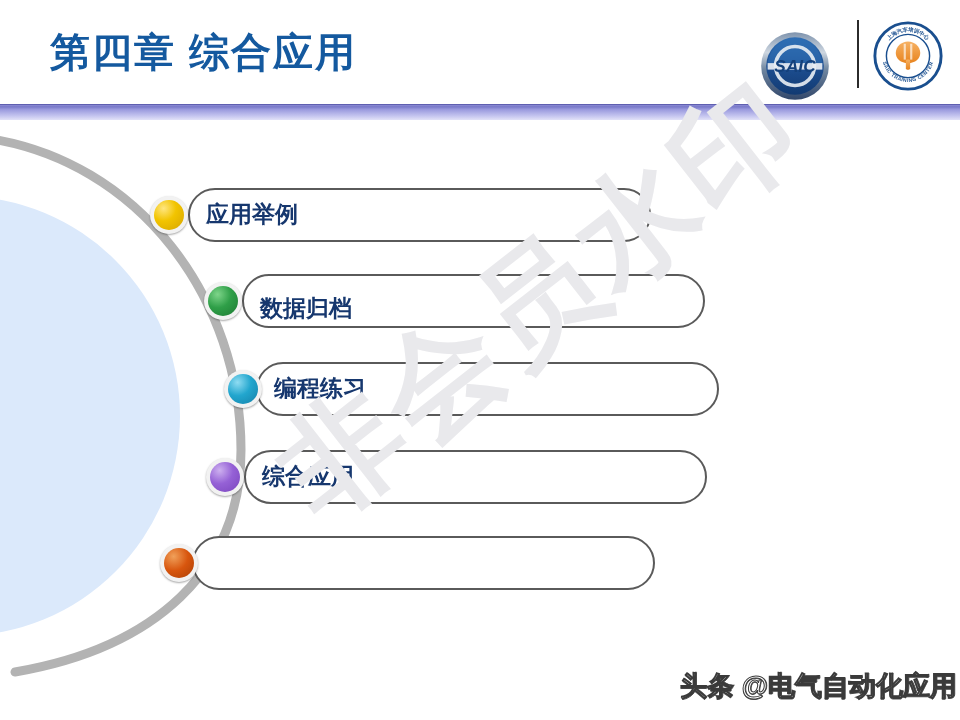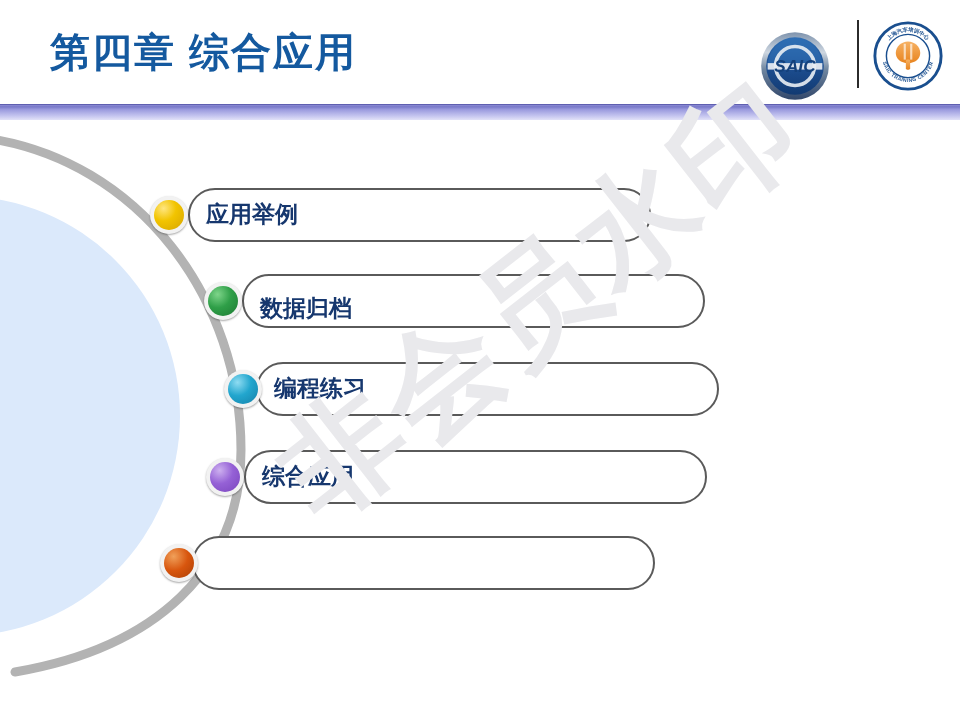--- a/index.html
+++ b/index.html
@@ -203,14 +203,15 @@
   <div class="row" style="left:192px;top:536px;">
     <div class="pill" style="width:463px;"></div>
     <div class="pill-label" style="left:18px;"></div>
   </div>
   <div class="bullet b-orange" style="left:160px;top:544px;">
     <span class="ball"></span>
   </div>
 
   <div id="diag-watermark">非会员水印</div>
 
+  <div id="bottom-watermark">头条 @电气自动化应用</div>
 
 </div>
 
 </body></html>

